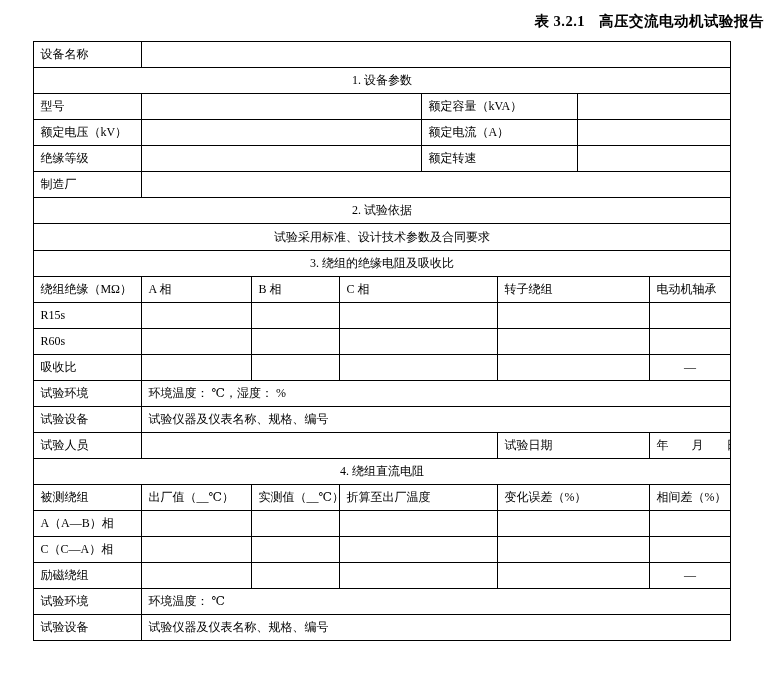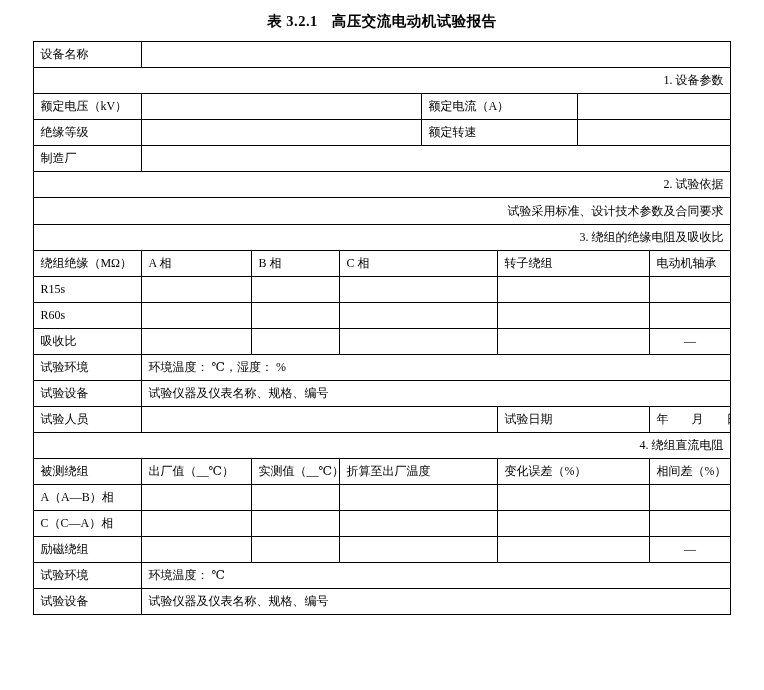--- a/index.html
+++ b/index.html
@@ -14,21 +14,21 @@
     color: #000;
     position: relative;
   }
   .page {
     width: 764px;
     height: 690px;
     position: relative;
     box-sizing: border-box;
   }
   .doc-title {
-    text-align: center;
+    text-align: right;
     font-size: 14.5px;
     font-weight: bold;
     letter-spacing: 0.5px;
     padding-top: 12px;
     padding-bottom: 10px;
   }
   .doc-title .tnum {
     margin-right: 14px;
   }
   table.report {
@@ -43,21 +43,21 @@
     height: 25px;
     padding: 0 6px;
     vertical-align: middle;
     line-height: 1.2;
     overflow: hidden;
     white-space: nowrap;
   }
   .c { text-align: left; }
   .l { text-align: left; }
   .sec {
-    text-align: right;
+    text-align: center;
     padding-left: 8px;
   }
   .dash {
     text-align: center;
     font-size: 12px;
   }
   .small { font-size: 11.5px; }
   .blank { }
   .date-cell { text-align: center; letter-spacing: 10px; padding-left: 14px;}
 </style>
@@ -86,20 +86,26 @@
     <tbody>
         <tr>
       <td class="c" colspan="2">设备名称</td>
       <td colspan="7" class="blank"></td>
     </tr>
 
     <tr>
       <td class="sec" colspan="9">1. 设备参数</td>
     </tr>
 
+    <tr>
+      <td class="c" colspan="2">型号</td>
+      <td colspan="3" class="blank"></td>
+      <td class="c" colspan="2">额定容量（kVA）</td>
+      <td colspan="2" class="blank"></td>
+    </tr>
 
     <tr>
       <td class="c" colspan="2">额定电压（kV）</td>
       <td colspan="3" class="blank"></td>
       <td class="c" colspan="2">额定电流（A）</td>
       <td colspan="2" class="blank"></td>
     </tr>
 
     <tr>
       <td class="c" colspan="2">绝缘等级</td>

